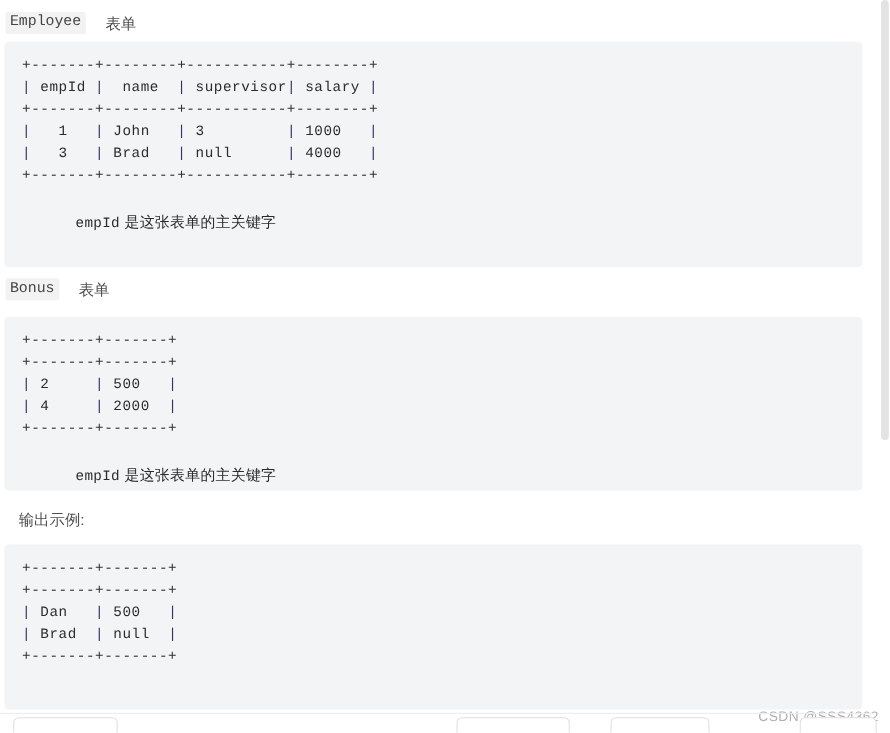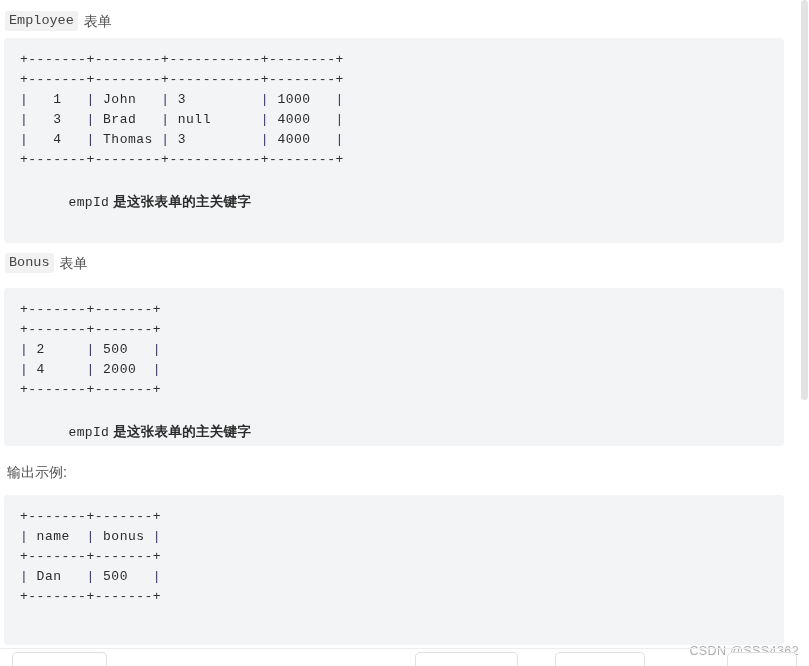--- a/index.html
+++ b/index.html
@@ -32,21 +32,21 @@
     padding: 0 0 0 5px;
     font-size: 14px;
     line-height: 28px;
     color: #4f4f4f;
     white-space: nowrap;
   }
   .para-heading {
     height: 30px;
     display: flex;
     align-items: center;
-    gap: 6px;
+    gap: 18px;
   }
 
   
   .inline-code {
     font-family: "Liberation Mono", "DejaVu Sans Mono", monospace;
     font-size: 13.5px;
     background: #f2f2f2;
     color: #444444;
     border-radius: 2px;
     padding: 1px 4px;
@@ -90,21 +90,20 @@
     font-size: 13px;
     line-height: 21px;
     color: #2b2b2b;
     white-space: pre;
     margin: 0;
     letter-spacing: 0.3px;
   }
   .code-note .cn {
     font-family: "Liberation Sans", sans-serif;
     font-size: 13.5px;
-    font-weight: bold;
   }
 
   
   .pipe { color: #3b2f63; }
 
   
   #watermark {
     position: absolute;
     right: 10px;
     top: 644px;
@@ -158,24 +157,24 @@
 
 <div id="article">
 
   <div class="para para-heading" style="position:absolute; left:0; top:6px;">
     <span class="inline-code">Employee</span>
     <span class="cn-text">表单</span>
   </div>
 
   <div class="code-block" style="top:38px; height:205px;">
     <pre class="code-line rule">+-------+--------+-----------+--------+</pre>
+    <pre class="code-line row"><span class="pipe" style="color: rgb(59, 47, 99);">|</span> empId <span class="pipe" style="color: rgb(59, 47, 99);">|</span>  name  <span class="pipe" style="color: rgb(59, 47, 99);">|</span> supervisor<span class="pipe" style="color: rgb(59, 47, 99);">|</span> salary <span class="pipe" style="color: rgb(59, 47, 99);">|</span></pre>
     <pre class="code-line rule">+-------+--------+-----------+--------+</pre>
     <pre class="code-line row"><span class="pipe" style="color: rgb(59, 47, 99);">|</span>   1   <span class="pipe" style="color: rgb(59, 47, 99);">|</span> John   <span class="pipe" style="color: rgb(59, 47, 99);">|</span> 3         <span class="pipe" style="color: rgb(59, 47, 99);">|</span> 1000   <span class="pipe" style="color: rgb(59, 47, 99);">|</span></pre>
     <pre class="code-line row"><span class="pipe" style="color: rgb(59, 47, 99);">|</span>   3   <span class="pipe" style="color: rgb(59, 47, 99);">|</span> Brad   <span class="pipe" style="color: rgb(59, 47, 99);">|</span> null      <span class="pipe" style="color: rgb(59, 47, 99);">|</span> 4000   <span class="pipe" style="color: rgb(59, 47, 99);">|</span></pre>
-    <pre class="code-line row"><span class="pipe" style="color: rgb(59, 47, 99);">|</span>   4   <span class="pipe" style="color: rgb(59, 47, 99);">|</span> Thomas <span class="pipe" style="color: rgb(59, 47, 99);">|</span> 3         <span class="pipe" style="color: rgb(59, 47, 99);">|</span> 4000   <span class="pipe" style="color: rgb(59, 47, 99);">|</span></pre>
     <pre class="code-line rule">+-------+--------+-----------+--------+</pre>
     <div class="code-note">
       <span>empId</span><span class="cn"> 是这张表单的主关键字</span>
     </div>
   </div>
 
   <div class="para para-heading" style="position:absolute; left:0; top:248px;">
     <span class="inline-code">Bonus</span>
     <span class="cn-text">表单</span>
   </div>
@@ -184,29 +183,29 @@
     <pre class="code-line rule">+-------+-------+</pre>
     <pre class="code-line rule">+-------+-------+</pre>
     <pre class="code-line row"><span class="pipe" style="color: rgb(59, 47, 99);">|</span> 2     <span class="pipe" style="color: rgb(59, 47, 99);">|</span> 500   <span class="pipe" style="color: rgb(59, 47, 99);">|</span></pre>
     <pre class="code-line row"><span class="pipe" style="color: rgb(59, 47, 99);">|</span> 4     <span class="pipe" style="color: rgb(59, 47, 99);">|</span> 2000  <span class="pipe" style="color: rgb(59, 47, 99);">|</span></pre>
     <pre class="code-line rule">+-------+-------+</pre>
     <div class="code-note">
       <span>empId</span><span class="cn"> 是这张表单的主关键字</span>
     </div>
   </div>
 
-  <div class="para" style="position:absolute; left:2px; top:458px;">
+  <div class="para" style="position:absolute; left:12px; top:458px;">
     <span class="cn-text">输出示例:</span>
   </div>
 
   <div class="code-block" style="top:495px; height:150px;">
     <pre class="code-line rule">+-------+-------+</pre>
-    <pre class="code-line row"><span class="pipe" style="color: rgb(59, 47, 99);">|</span> name  <span class="pipe" style="color: rgb(59, 47, 99);">|</span> bonus <span class="pipe" style="color: rgb(59, 47, 99);">|</span></pre>
     <pre class="code-line rule">+-------+-------+</pre>
     <pre class="code-line row"><span class="pipe" style="color: rgb(59, 47, 99);">|</span> Dan   <span class="pipe" style="color: rgb(59, 47, 99);">|</span> 500   <span class="pipe" style="color: rgb(59, 47, 99);">|</span></pre>
+    <pre class="code-line row"><span class="pipe" style="color: rgb(59, 47, 99);">|</span> Brad  <span class="pipe" style="color: rgb(59, 47, 99);">|</span> null  <span class="pipe" style="color: rgb(59, 47, 99);">|</span></pre>
     <pre class="code-line rule">+-------+-------+</pre>
   </div>
 
 </div>
 
 <div id="watermark">CSDN @SSS4362</div>
 
 <div id="footer-sep"></div>
 <div class="footer-box" style="left:12px;  width:95px;"></div>
 <div class="footer-box" style="left:415px; width:103px;"></div>

